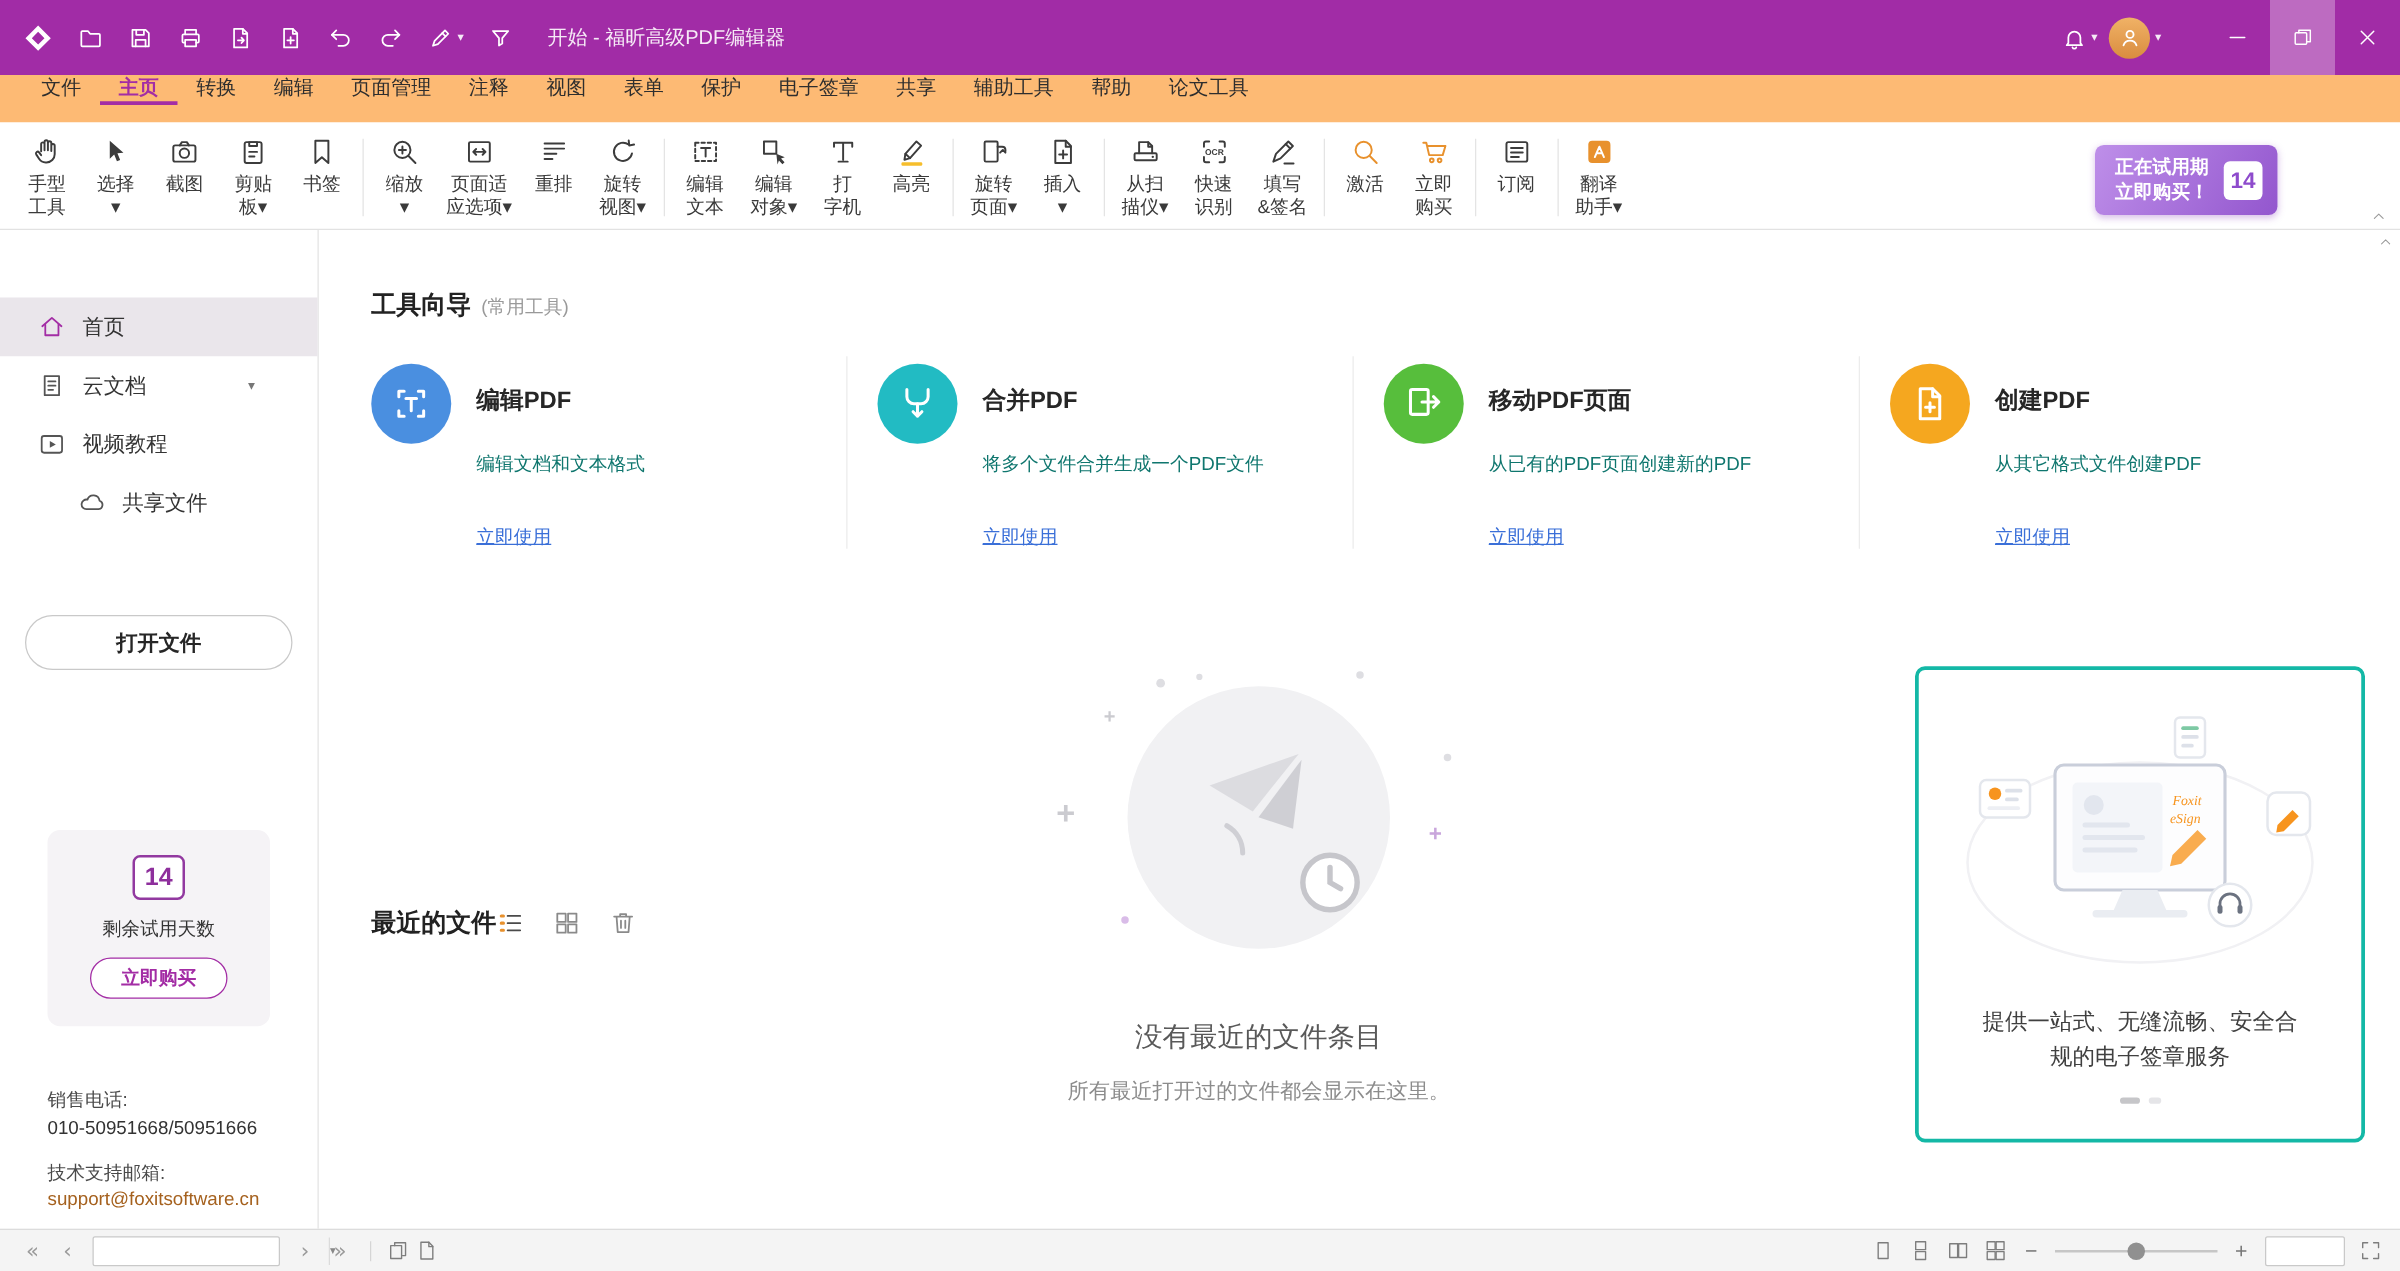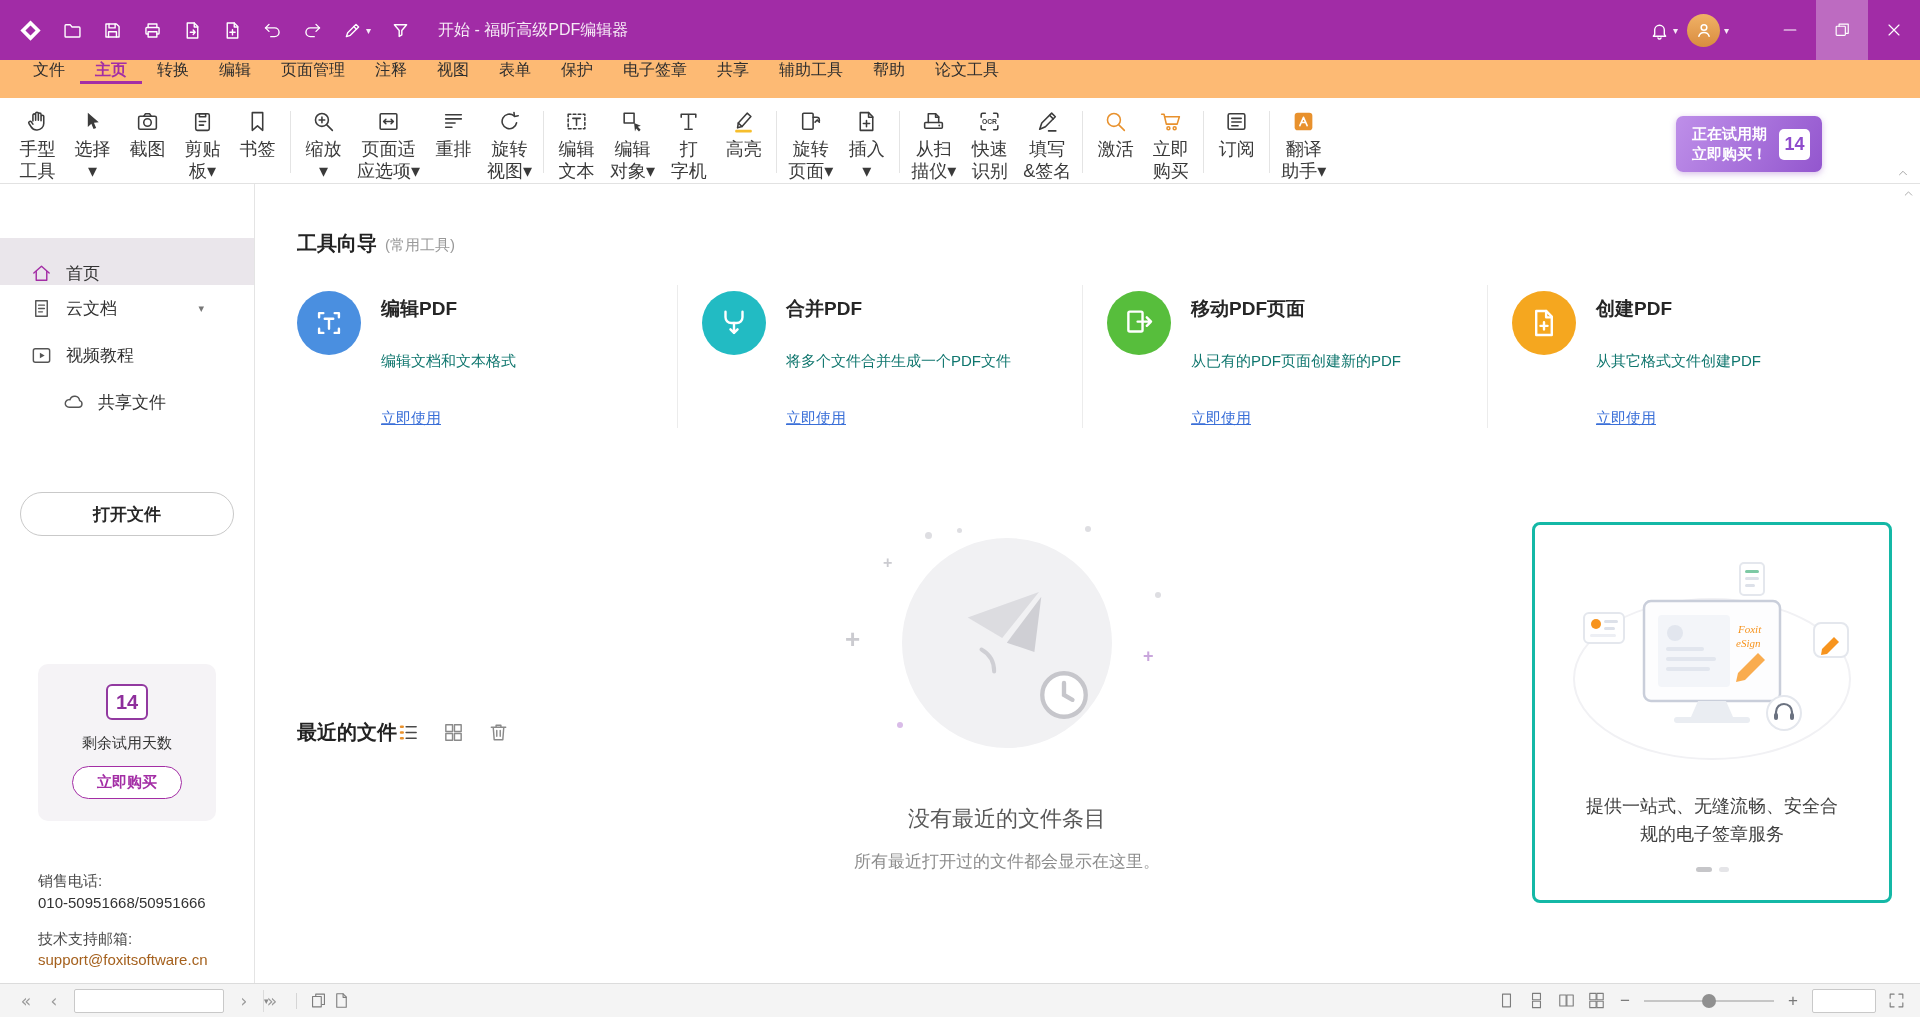--- a/index.html
+++ b/index.html
@@ -32,35 +32,35 @@
   .menubar { height:38px; display:flex; align-items:flex-start; padding-left:18px; background:#fdba74; flex:0 0 auto; }
   .menu-item { display:flex; align-items:center; padding:0 15px; font-size:16px; color:#2E2E2E; border-bottom:3px solid transparent; cursor:default; white-space:nowrap; }
   .menu-item.active { color:#A32DA5; font-weight:bold; border-bottom-color:#A32DA5; }
 
   
   .ribbon { height:86px; background:#fff; border-bottom:1px solid #E2E2E2; display:flex; align-items:flex-start; padding:7px 6px 0 10px; flex:0 0 auto; position:relative; }
   .rtool { display:flex; flex-direction:column; align-items:center; min-width:55px; padding:2px 6px; gap:3px; cursor:default; }
   .ricon { height:29px; display:flex; align-items:center; justify-content:center; color:#3C3C3C; }
   .ricon svg.ic { width:25px; height:25px; }
   .ricon.clr-orange { color:#E8912D; }
-  .rlabel { font-size:18px; line-height:1.22; text-align:center; color:#3A3A3A; white-space:pre-line; }
+  .rlabel { font-size:15px; line-height:1.22; text-align:center; color:#3A3A3A; white-space:pre-line; }
   .rsep { width:1px; background:#E4E4E4; align-self:stretch; margin:6px 5px 10px; }
   .trial-badge { margin-left:auto; margin-right:92px; align-self:center; display:flex; align-items:center; gap:12px; background:linear-gradient(120deg,#BE8FE9,#9356CE); border-radius:7px; padding:8px 12px 8px 16px; color:#fff; cursor:pointer; box-shadow:0 2px 6px rgba(140,70,190,.35); }
   .trial-badge .lines { font-size:15px; font-weight:bold; line-height:1.35; white-space:nowrap; }
   .trial-badge .days { background:#fff; color:#8E4BCC; font-weight:bold; font-size:18px; width:31px; height:31px; border-radius:5px; display:flex; align-items:center; justify-content:center; }
   .ribbon-collapse { position:absolute; right:10px; bottom:3px; color:#9a9a9a; }
   .ribbon-collapse svg.ic { width:14px; height:14px; }
 
   
   .bodyrow { flex:1; display:flex; min-height:0; }
 
   
   .sidebar { width:255px; flex:0 0 auto; border-right:1px solid #E4E4E4; display:flex; flex-direction:column; padding-top:54px; background:#fff; }
   .side-item { height:47px; display:flex; align-items:center; padding-left:30px; gap:13px; font-size:17px; color:#333; cursor:pointer; }
-  .side-item.active { background:#EAE6EB;align-items:flex-end; }
+  .side-item.active { background:#EAE6EB; }
   .side-item.indent { padding-left:62px; }
   .side-item .sic { width:23px; height:23px; color:#555; display:flex; align-items:center; justify-content:center; }
   .side-item .sic svg.ic { width:23px; height:23px; }
   .side-item.active .sic { color:#A32DA5; }
   .side-caret { margin-left:auto; margin-right:50px; font-size:11px; color:#777; }
   .open-file-btn { margin:66px auto 0; width:214px; height:44px; border:1px solid #C9C9C9; border-radius:22px; background:#fff; font-size:17px; font-weight:bold; color:#262626; display:flex; align-items:center; justify-content:center; cursor:pointer; font-family:inherit; }
   .side-trial { margin:128px auto 0; width:178px; background:#F5F3F6; border-radius:10px; padding:20px 0 22px; display:flex; flex-direction:column; align-items:center; }
   .days-box { min-width:42px; height:36px; padding:0 6px; border:2px solid #9239A0; border-radius:6px; background:#fff; color:#8E2F9C; font-size:20px; font-weight:bold; display:flex; align-items:center; justify-content:center; }
   .side-trial .t-label { margin-top:14px; font-size:15px; color:#333; }
   .buy-pill { margin-top:13px; border:1px solid #A32DA5; color:#A32DA5; background:#fff; border-radius:17px; padding:6px 24px; font-size:15px; font-weight:bold; cursor:pointer; font-family:inherit; }
@@ -75,21 +75,21 @@
   .tools-head { display:flex; align-items:baseline; gap:8px; }
   .tools-title { font-size:20px; font-weight:bold; color:#222; }
   .tools-sub { font-size:15px; color:#999; }
   .cards { display:flex; margin-top:28px; }
   .card { flex:1; display:flex; flex-direction:column; padding:6px 24px 0; }
   .card:first-child { padding-left:0; }
   .card + .card { border-left:1px solid #ECECEC; }
   .card-top { display:flex; gap:20px; }
   .card-ico { width:64px; height:64px; border-radius:50%; flex:0 0 auto; display:flex; align-items:center; justify-content:center; color:#fff; }
   .card-ico svg.ic { width:34px; height:34px; stroke-width:1.7; }
-  .card-title { font-size:19px; font-weight:bold; color:#262626; margin-top:5px; }
+  .card-title { font-size:19px; font-weight:bold; color:#262626; margin-top:16px; }
   .card-desc { font-size:15px; color:#0f766e; margin-top:28px; line-height:1.4; }
   .card-link { margin:38px 0 0 84px; font-size:15px; color:#3A6FD8; text-decoration:underline; cursor:pointer; width:fit-content; }
 
   .recent-row { margin-top:54px; flex:1; display:flex; gap:28px; min-height:0; }
   .recent-left { flex:1; display:flex; flex-direction:row; min-width:0; }
   .recent-head { display:flex; align-items:center; }
   .recent-title { font-size:20px; font-weight:bold; color:#222; }
   .recent-actions { margin-left:auto; display:flex; align-items:center; gap:22px; color:#8a8a8a; }
   .recent-actions .ra { cursor:pointer; display:flex; }
   .recent-actions svg.ic { width:23px; height:23px; }

